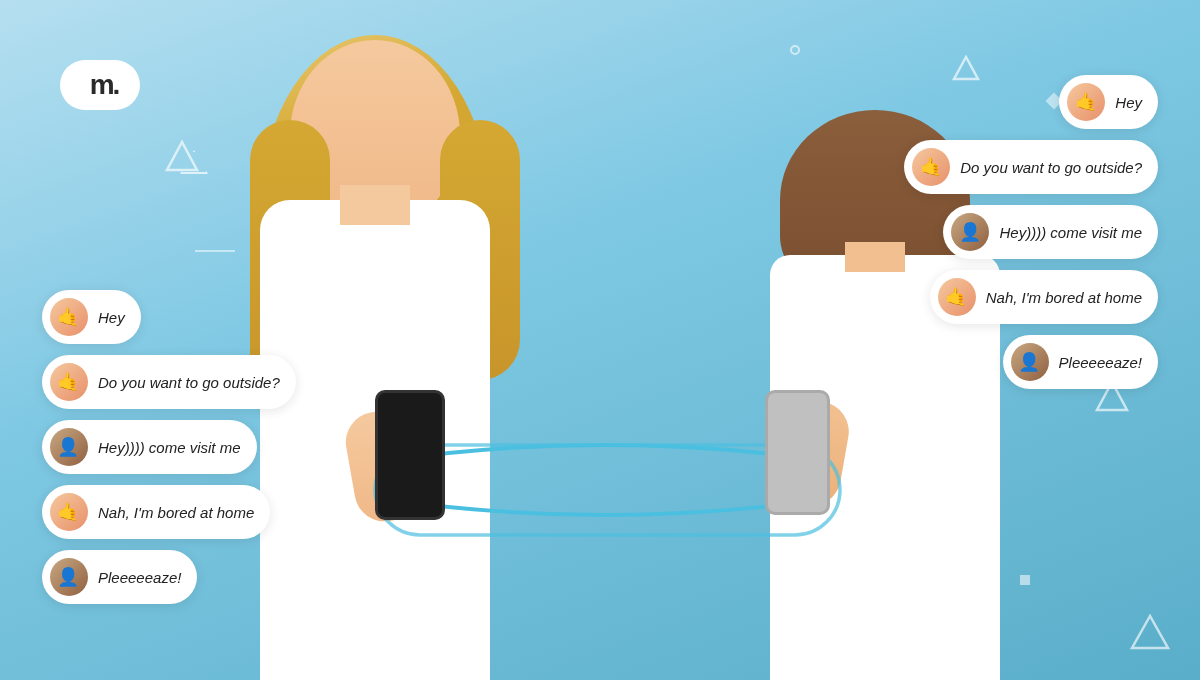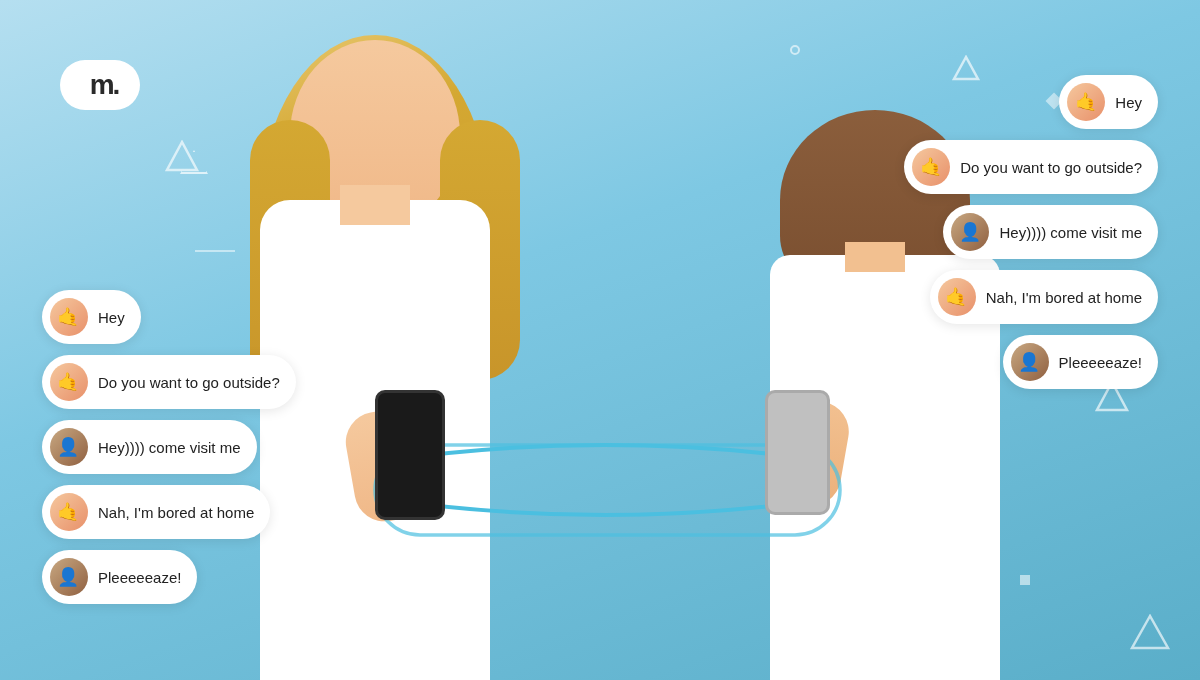--- a/index.html
+++ b/index.html
@@ -67,20 +67,21 @@
     }
 
     .avatar-boy {
       background: linear-gradient(135deg, #c8a882, #a07850);
     }
 
     .bubble-text {
       font-size: 15px;
       font-weight: 500;
       color: #222;
+      font-style: italic;
     }
 
     
     .bubble-left-1 { left: 42px; top: 290px; }
     .bubble-left-2 { left: 42px; top: 355px; }
     .bubble-left-3 { left: 42px; top: 420px; }
     .bubble-left-4 { left: 42px; top: 485px; }
     .bubble-left-5 { left: 42px; top: 550px; }
 
     

